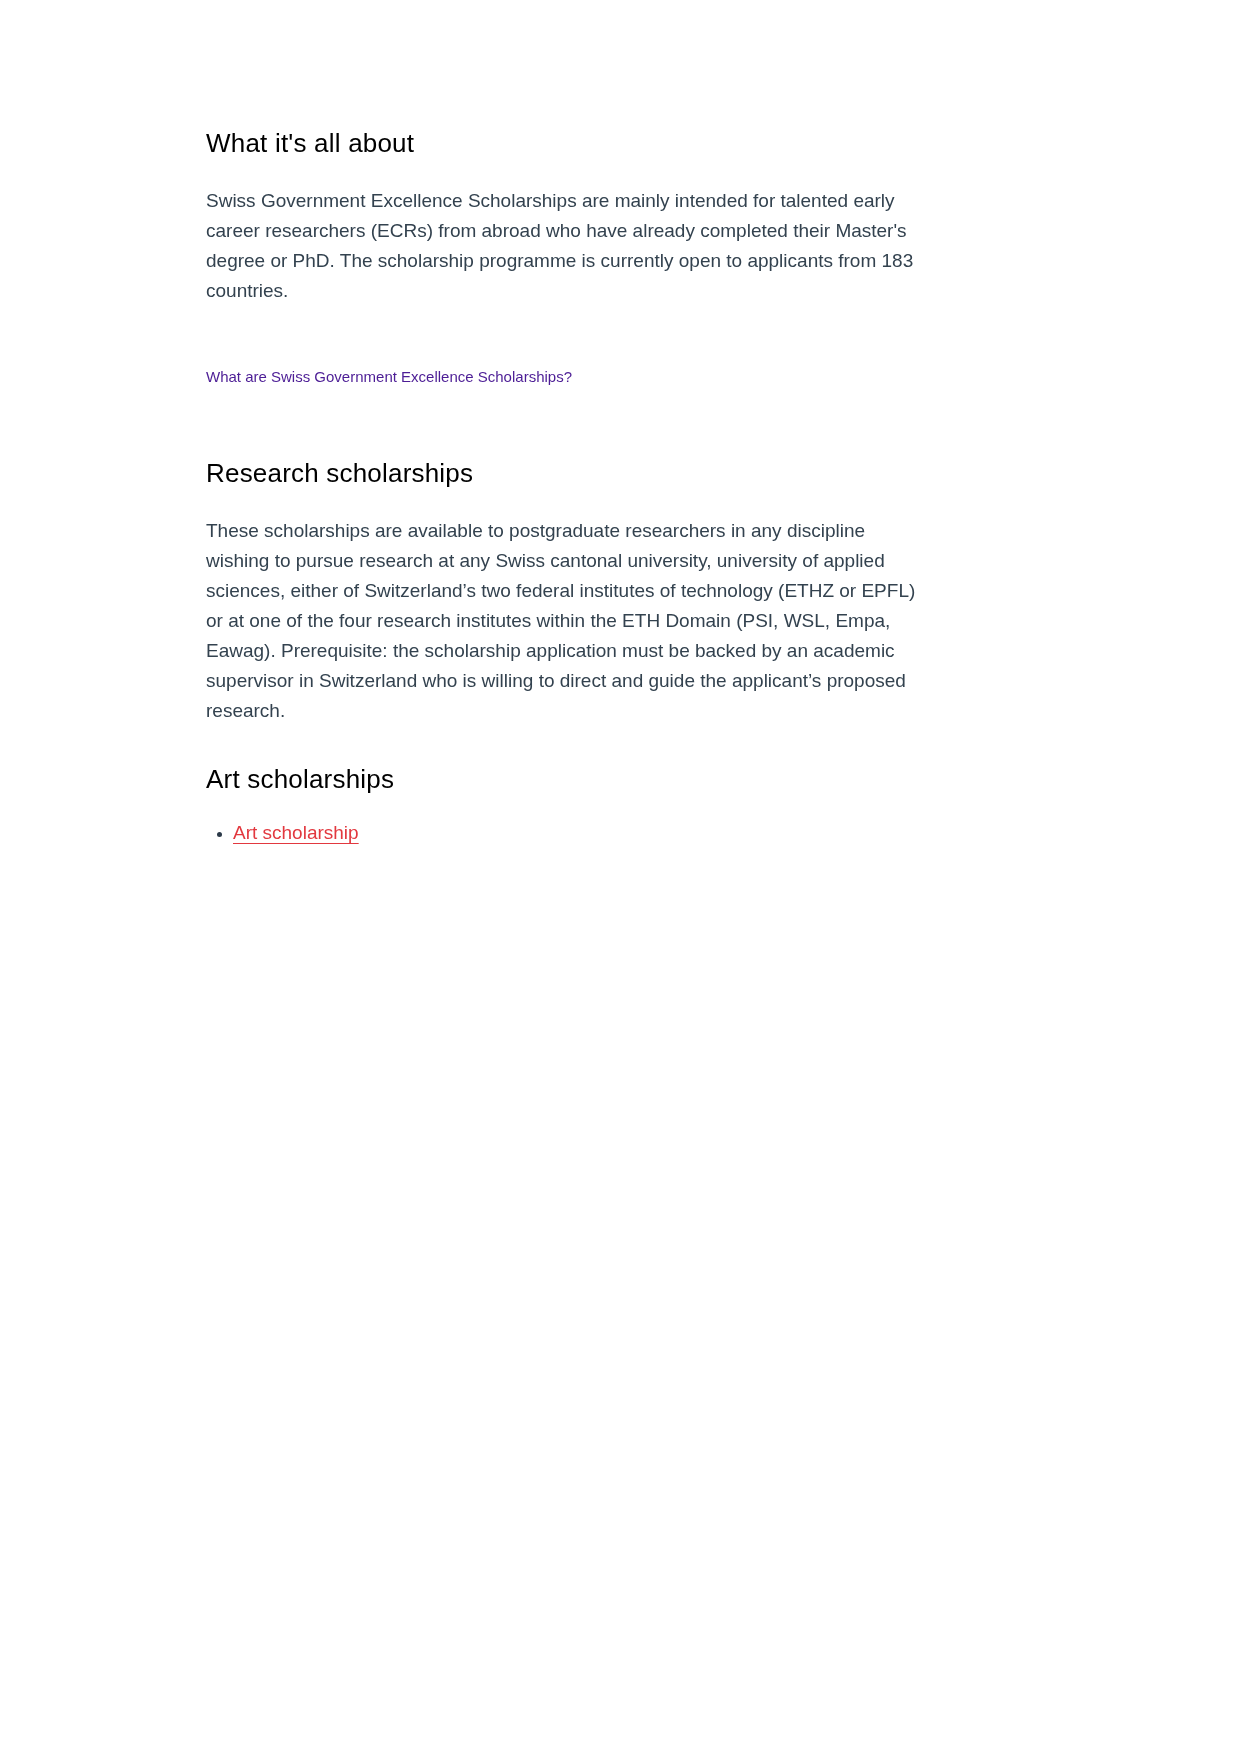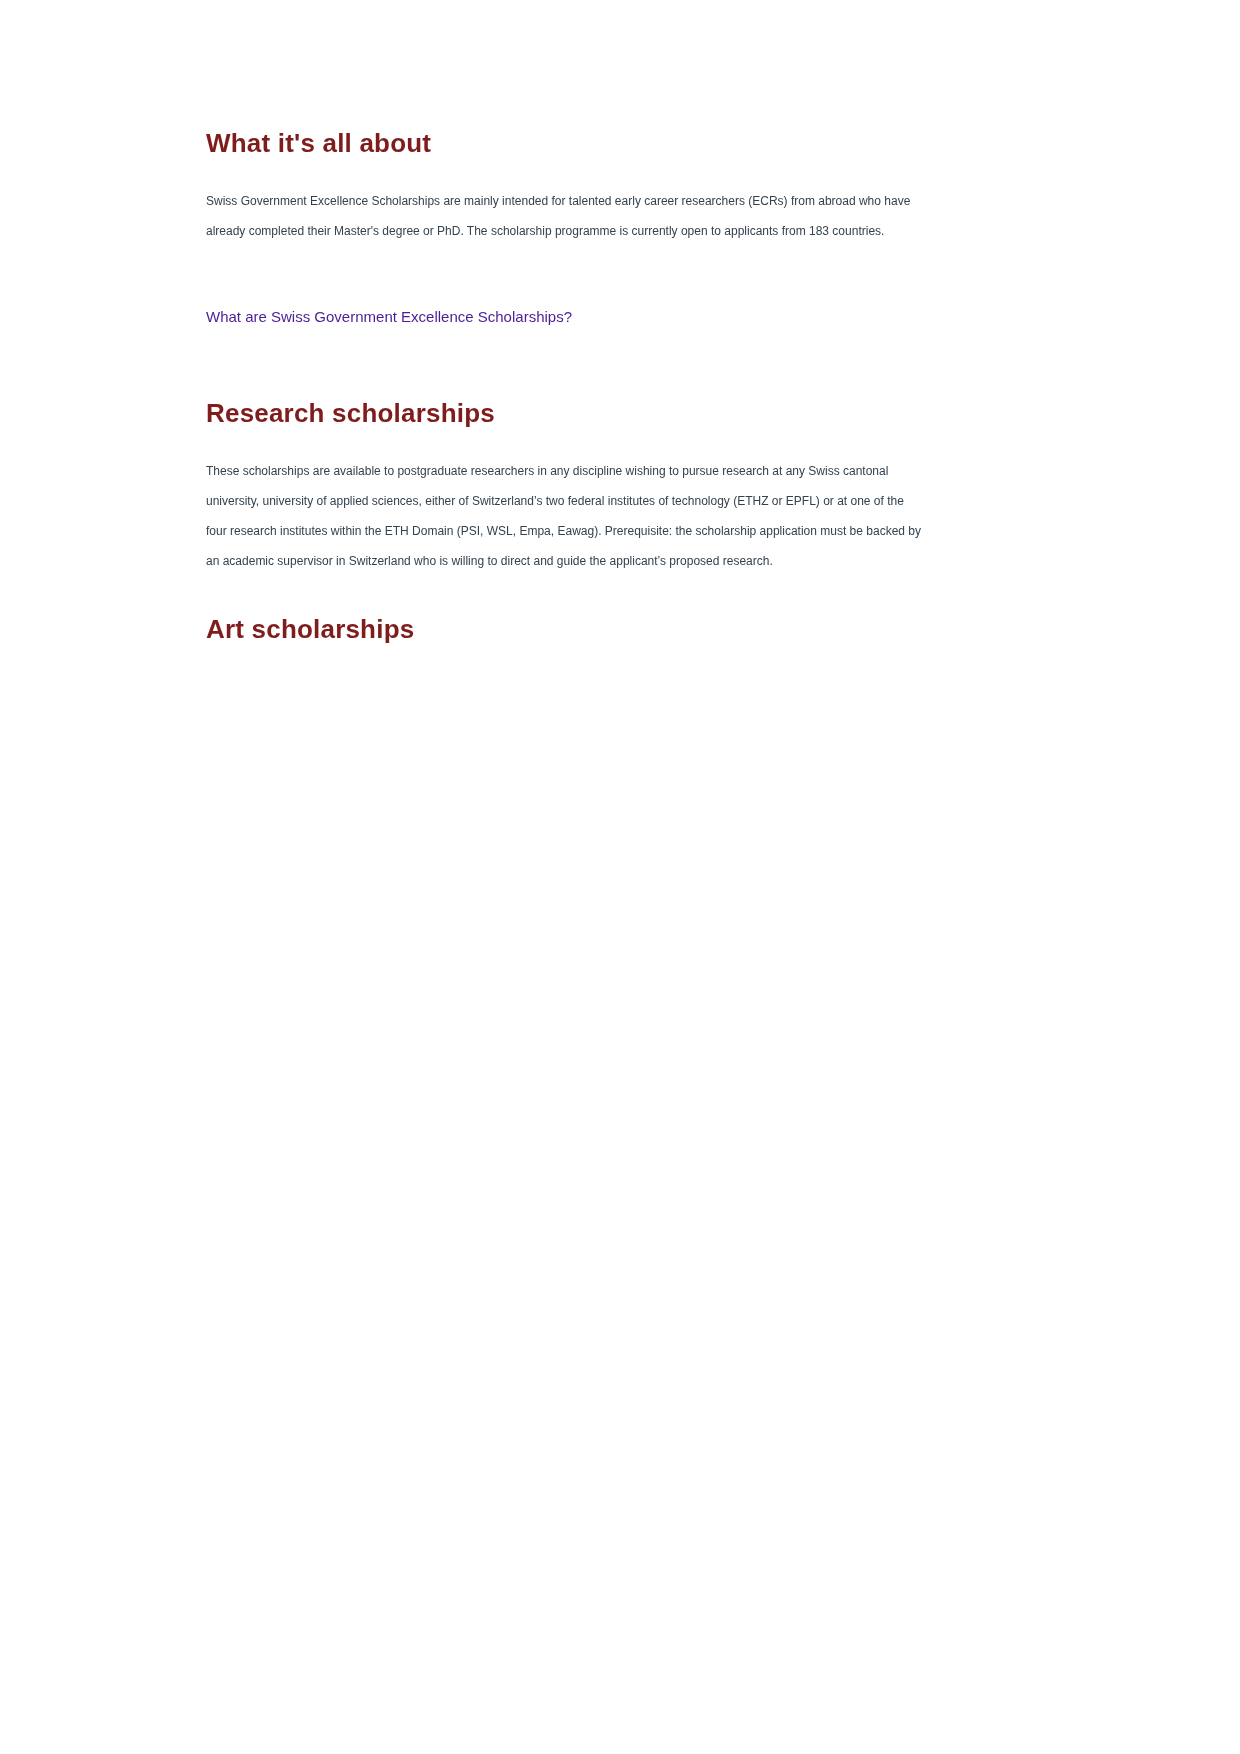--- a/index.html
+++ b/index.html
@@ -17,29 +17,29 @@
   .content {
     position: absolute;
     left: 206px;
     top: 0;
     width: 716px;
     padding-top: 126px;
     box-sizing: content-box;
   }
   h2 {
     font-size: 26px;
-    font-weight: 700;
-    color: #7f1d1d;
+    font-weight: 400;
+    color: #000000;
     line-height: 34px;
     margin: 0 0 26px 0;
     white-space: nowrap;
     letter-spacing: 0.2px;
   }
   p.body-text {
-    font-size: 12px;
+    font-size: 19px;
     line-height: 30px;
     color: #33424f;
     margin: 0;
     max-width: 716px;
   }
   p.caption {
     font-size: 15px;
     line-height: 22px;
     color: #4c1d95;
     margin: 60px 0 0 0;
@@ -82,16 +82,21 @@
     <p class="caption">What are Swiss Government Excellence Scholarships?</p>
   </section>
 
   <section class="research">
     <h2>Research scholarships</h2>
     <p class="body-text">These scholarships are available to postgraduate researchers in any discipline wishing to pursue research at any Swiss cantonal university, university of applied sciences, either of Switzerland’s two federal institutes of technology (ETHZ or EPFL) or at one of the four research institutes within the ETH Domain (PSI, WSL, Empa, Eawag). Prerequisite: the scholarship application must be backed by an academic supervisor in Switzerland who is willing to direct and guide the applicant’s proposed research.</p>
   </section>
 
   <section class="art">
     <h2>Art scholarships</h2>
+    <ul class="link-list">
+      <li>
+        <a class="red-link">Art scholarship</a>
+      </li>
+    </ul>
   </section>
 
 
 </div>
 
 </body></html>

